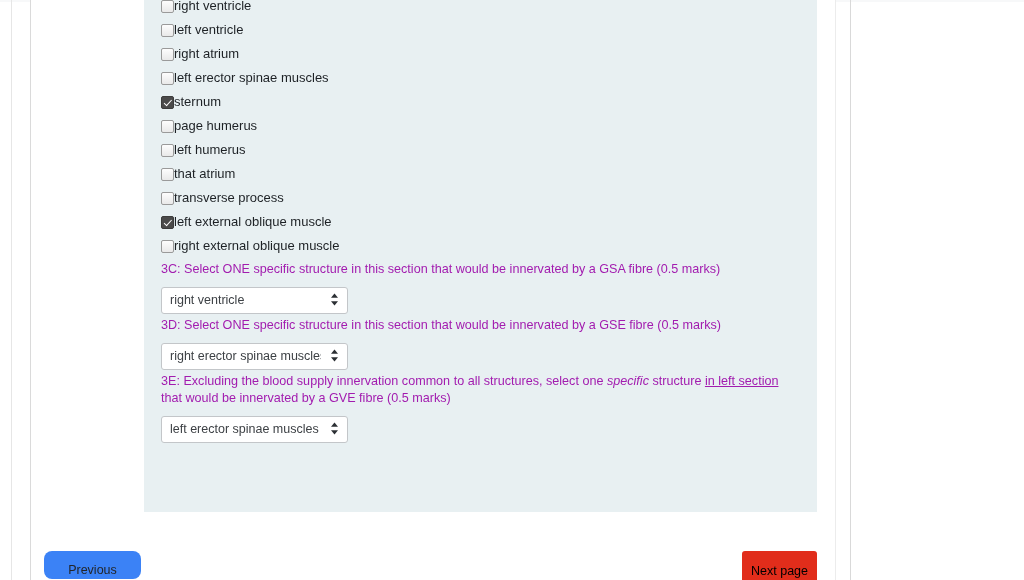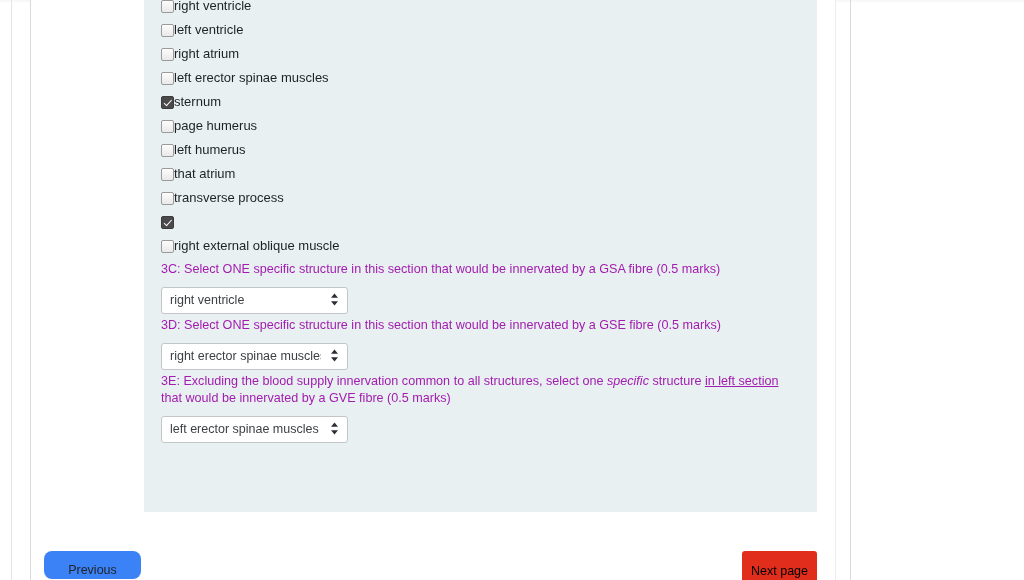--- a/index.html
+++ b/index.html
@@ -231,20 +231,21 @@
         <li class="option-row">
           <span class="cbox" role="checkbox" aria-checked="false"></span>
           <span class="option-label">that atrium</span>
         </li>
         <li class="option-row">
           <span class="cbox" role="checkbox" aria-checked="false"></span>
           <span class="option-label">transverse process</span>
         </li>
         <li class="option-row">
           <span class="cbox checked" role="checkbox" aria-checked="true"></span>
+          <span class="option-label">left external oblique muscle</span>
         </li>
         <li class="option-row">
           <span class="cbox" role="checkbox" aria-checked="false"></span>
           <span class="option-label">right external oblique muscle</span>
         </li>
       </ul>
 
     <div id="subquestions">
         <div>
           <p class="subq">3C: Select ONE specific structure in this section that would be innervated by a GSA fibre (0.5 marks)</p>

